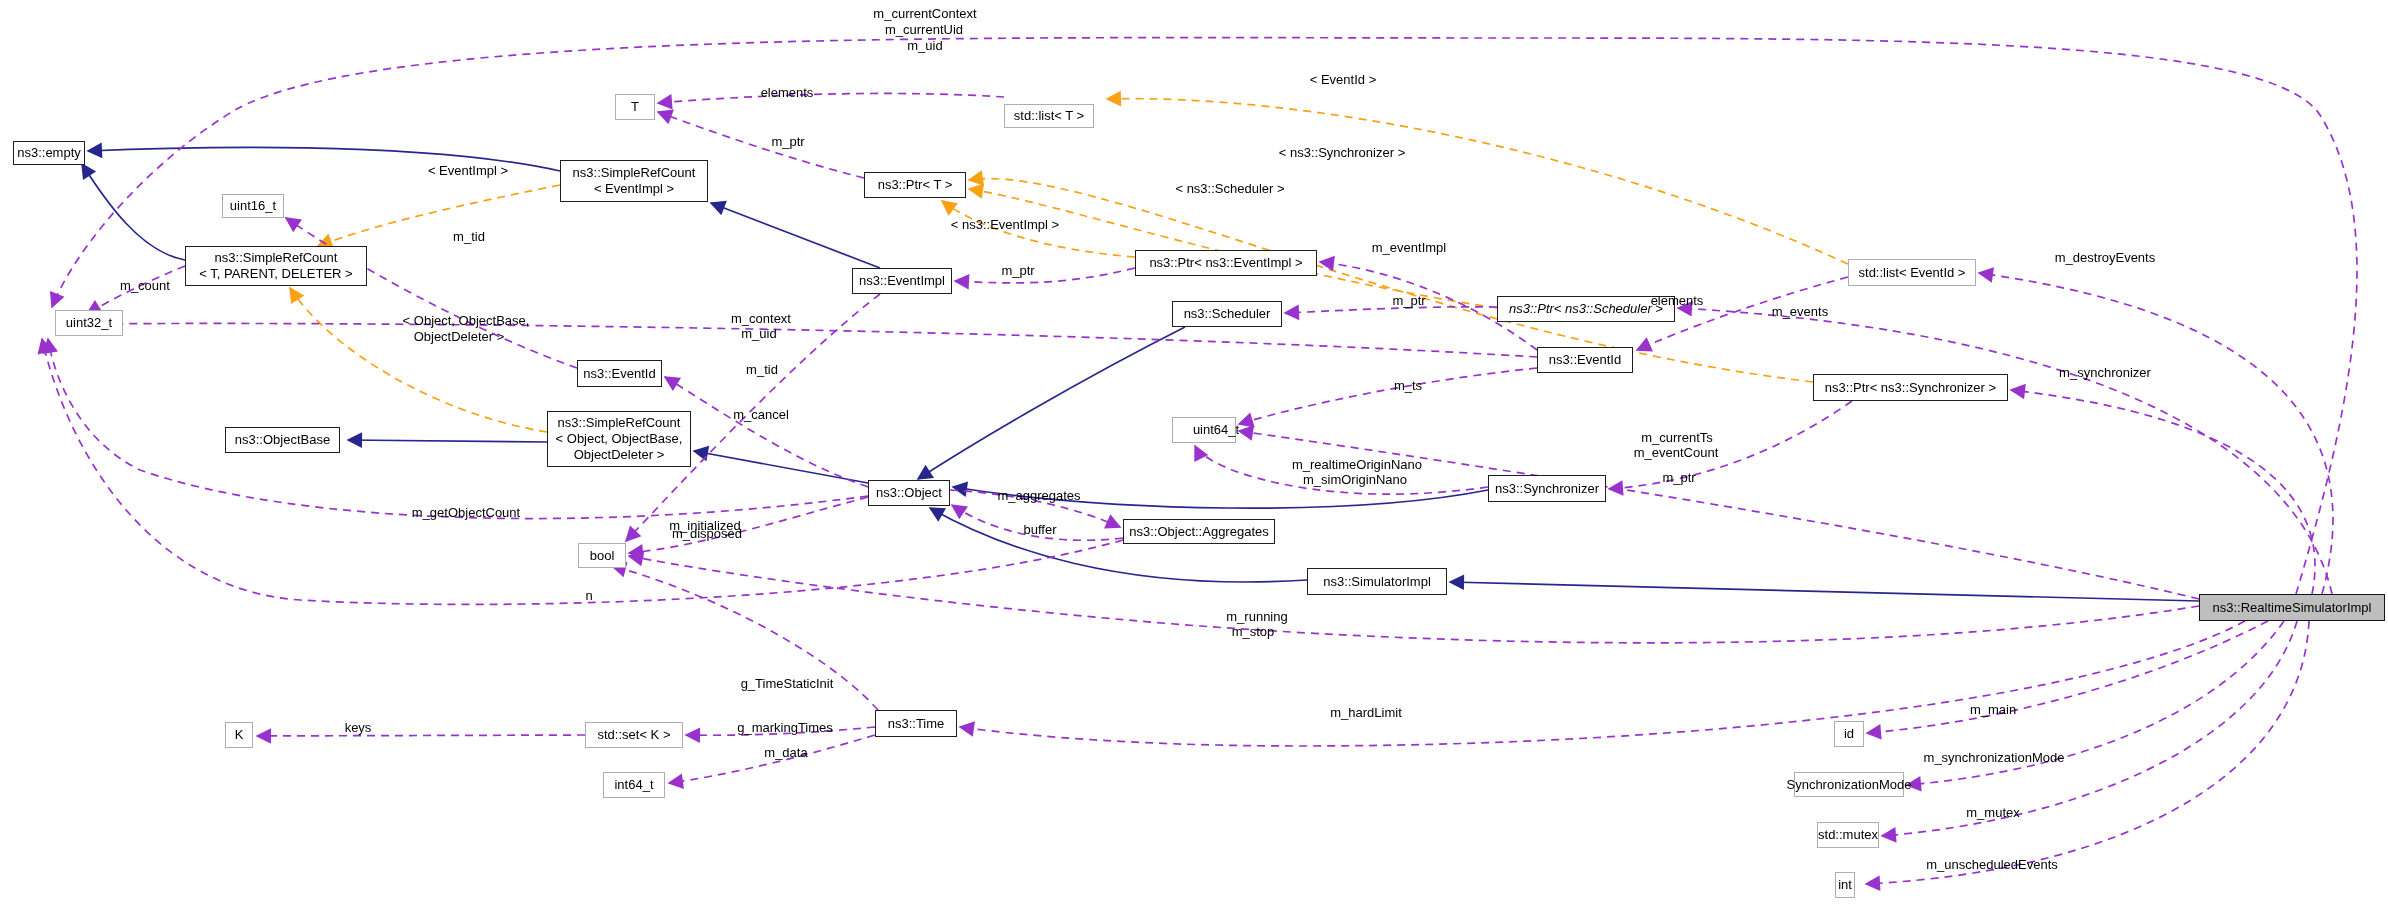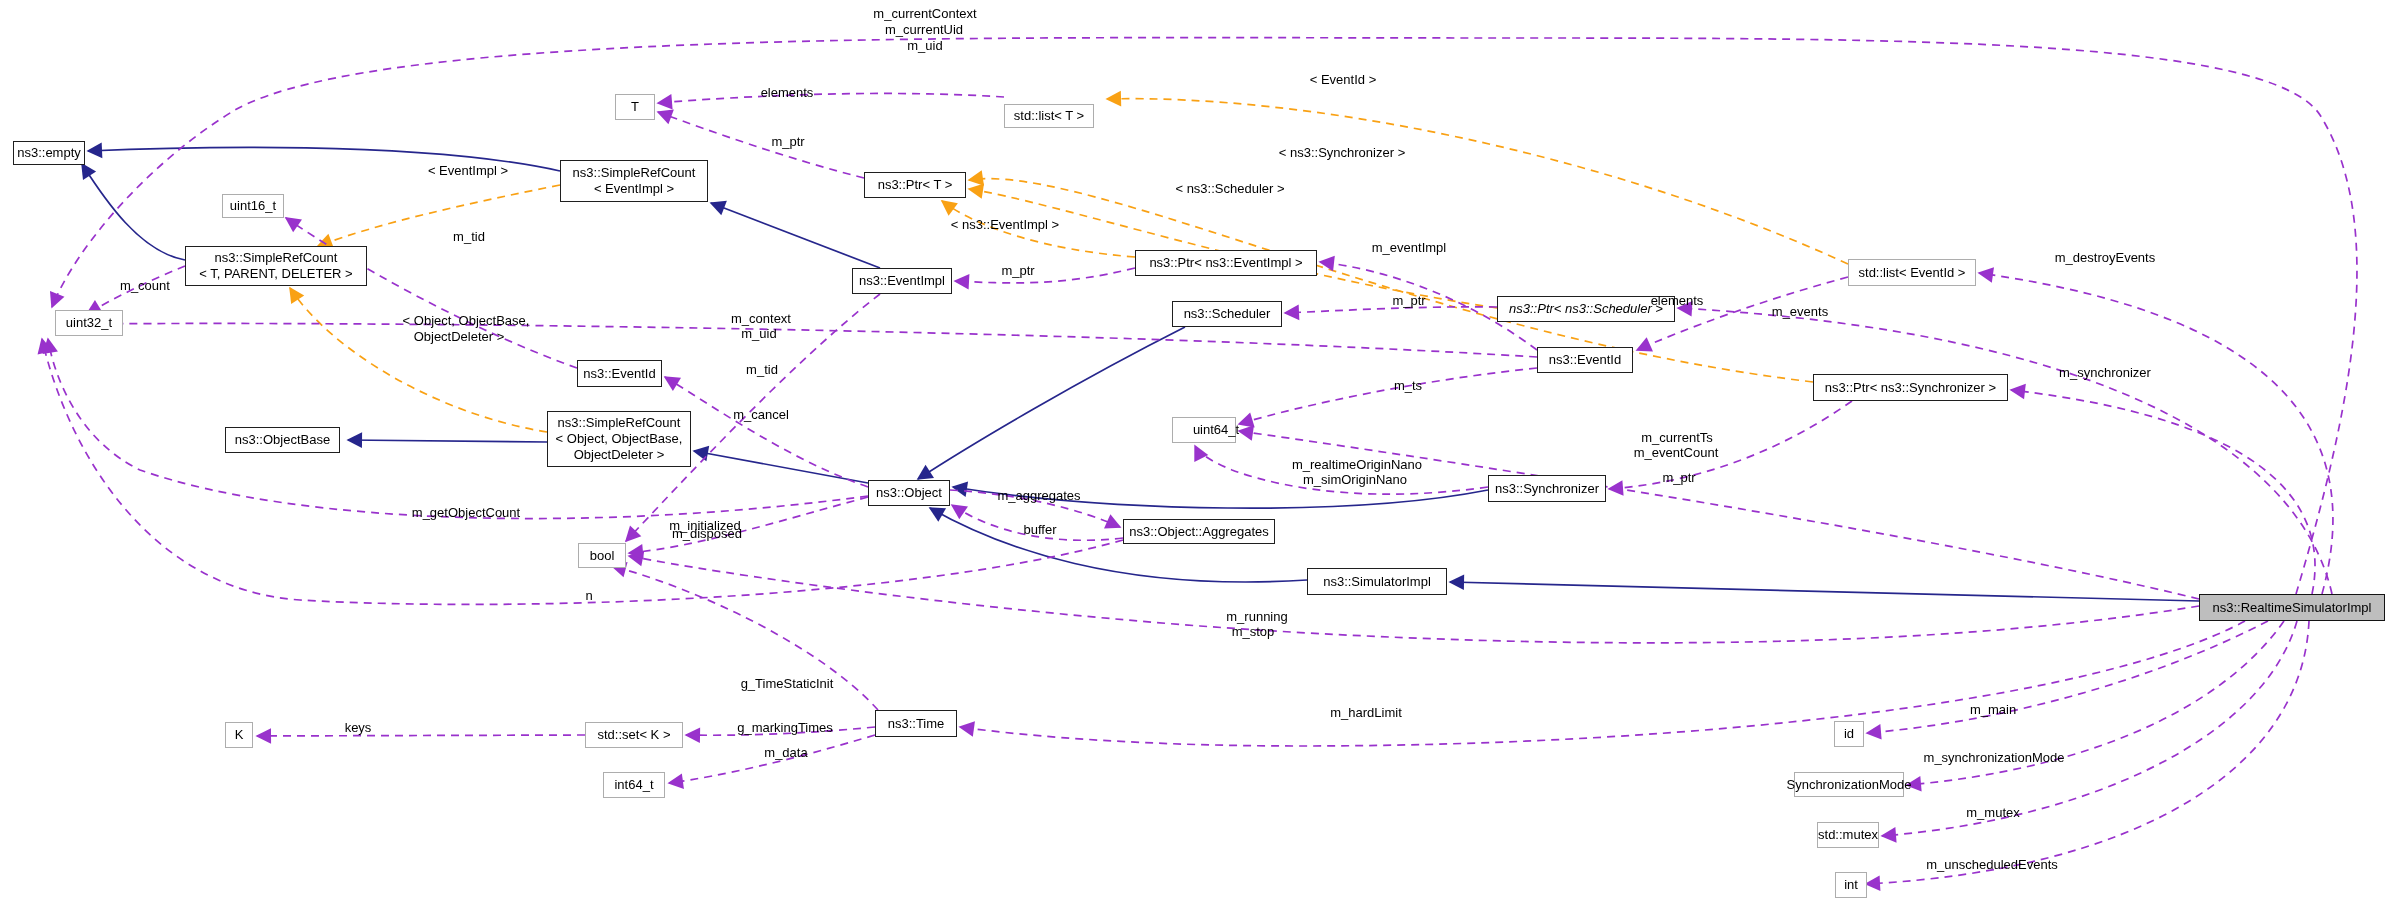--- a/index.html
+++ b/index.html
@@ -180,21 +180,21 @@
       </div>
       <div class="node primitive" style="left: 1834px; top: 721px; width: 30px; height: 26px;">
         <div>id</div>
       </div>
       <div class="node primitive" style="left: 1794px; top: 772px; width: 110px; height: 25px;">
         <div>SynchronizationMode</div>
       </div>
       <div class="node primitive" style="left: 1817px; top: 822px; width: 62px; height: 26px;">
         <div>std::mutex</div>
       </div>
-      <div class="node primitive" style="left: 1835px; top: 872px; width: 32px; height: 26px;">
+      <div class="node primitive" style="left: 1835px; top: 872px; width: 20px; height: 26px;">
         <div>int</div>
       </div>
     </div>
   <div id="labels">
       <span class="edge-label" style="left: 468px; top: 170px;">&lt; EventImpl &gt;</span>
       <span class="edge-label" style="left: 466px; top: 320px;">&lt; Object, ObjectBase,</span>
       <span class="edge-label" style="left: 459px; top: 336px;">ObjectDeleter &gt;</span>
       <span class="edge-label" style="left: 1343px; top: 79px;">&lt; EventId &gt;</span>
       <span class="edge-label" style="left: 1005px; top: 224px;">&lt; ns3::EventImpl &gt;</span>
       <span class="edge-label" style="left: 1230px; top: 188px;">&lt; ns3::Scheduler &gt;</span>

